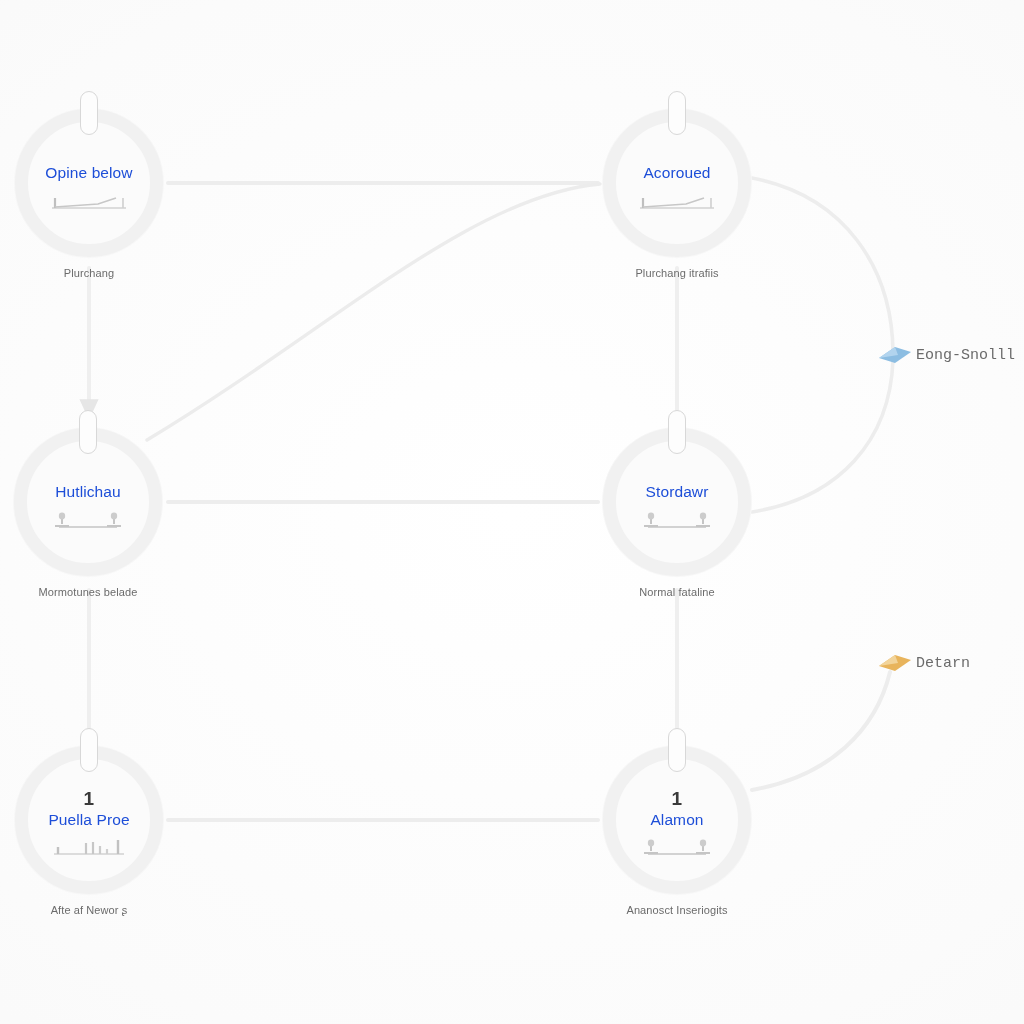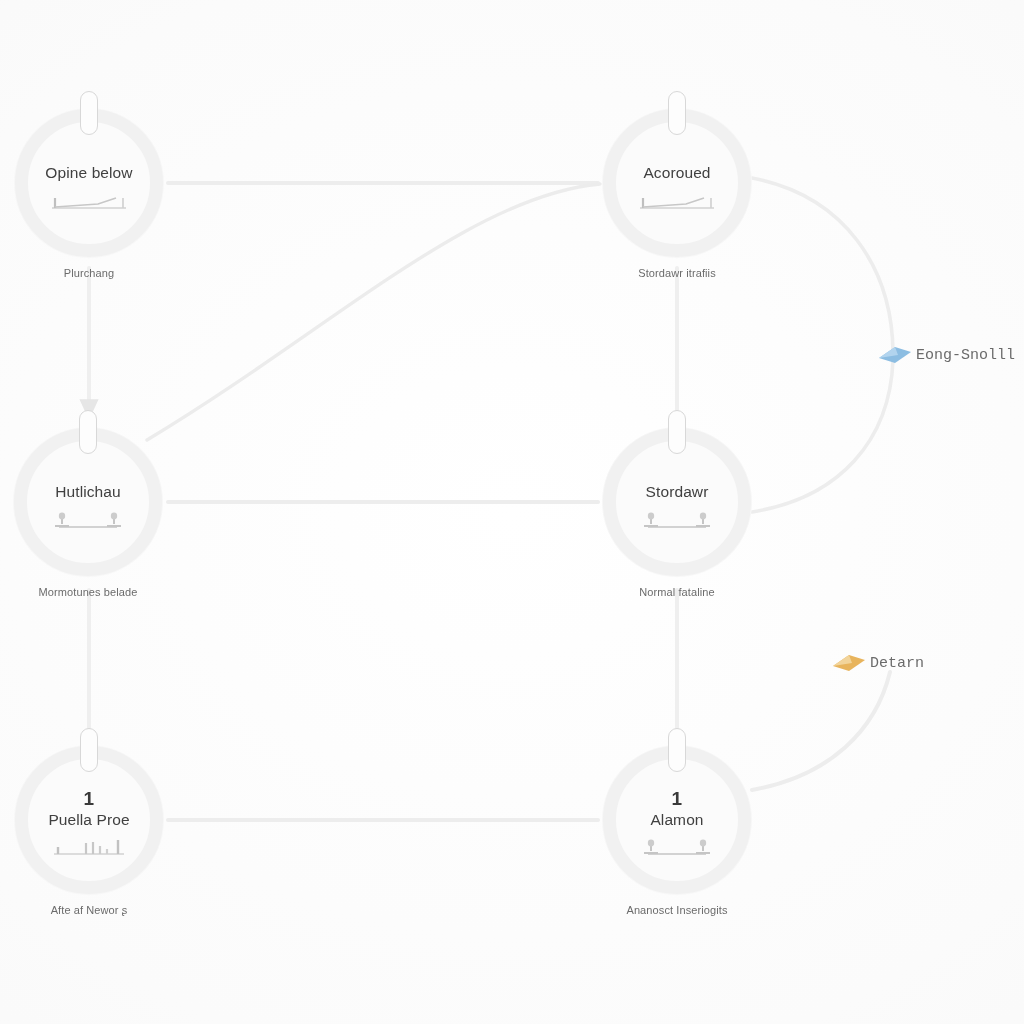--- a/index.html
+++ b/index.html
@@ -45,21 +45,21 @@
     position:absolute;inset:0;
     display:flex;flex-direction:column;
     align-items:center;justify-content:center;
     padding-top:6px;box-sizing:border-box;
   }
   .node-count{
     font-size:19px;font-weight:bold;color:#3a3a3a;
     line-height:1;margin-bottom:3px;letter-spacing:.2px;
   }
   .node-label{
-    font-size:15.5px;color:#404040;line-height:1.1;
+    font-size:15.5px;color:#1d4ed8;line-height:1.1;
     text-align:center;white-space:nowrap;letter-spacing:.1px;
   }
   .node-glyph{margin-top:9px;height:20px;display:block;opacity:.62;}
   .node-caption{
     position:absolute;
     left:50%;top:158px;transform:translateX(-50%);
     font-size:11px;color:#6b6b6b;white-space:nowrap;letter-spacing:.1px;
   }
 
   .marker{position:absolute;margin-left:-15px;margin-top:-11px;font-family:Liberation Mono, monospace;}
@@ -121,21 +121,21 @@
   <div class="node-inner">
     <div class="node-count"></div>
     <div class="node-label">Acoroued</div>
     <svg class="node-glyph" width="78" height="20" viewBox="0 0 78 20">
       <path d="M2,17 L76,17" stroke="#b9b9b9" stroke-width="1.6"></path>
       <path d="M5,7 L5,17" stroke="#9c9c9c" stroke-width="2.2"></path>
       <path d="M73,7 L73,17" stroke="#b5b5b5" stroke-width="1.6"></path>
       <path d="M5,16 L48,13 L66,7" stroke="#a8a8a8" stroke-width="1.6" fill="none"></path>
     </svg>
   </div>
-  <div class="node-caption">Stordawr itrafiis</div>
+  <div class="node-caption">Plurchang itrafiis</div>
 </div>
 
 <div class="node" style="left:88px;top:502px;">
   <div class="ring"></div>
   <div class="pill"></div>
   <div class="node-inner">
     <div class="node-count"></div>
     <div class="node-label">Hutlichau</div>
     <svg class="node-glyph" width="78" height="20" viewBox="0 0 78 20">
       <path d="M10,17 L68,17" stroke="#b9b9b9" stroke-width="2"></path>
@@ -202,19 +202,19 @@
 </div>
 
 <div class="marker" style="left:893px;top:355px;">
   <svg class="marker-shape" width="34" height="22" viewBox="0 0 34 22">
     <path d="M1,14 L17,3 L33,8 L17,19 Z" fill="#8cbde2"></path>
     <path d="M1,14 L17,3 L20,11 Z" fill="#b2d4ee"></path>
   </svg>
   <span class="marker-label">Eong-Snolll</span>
 </div>
 
-<div class="marker" style="left:847px;top:663px;">
+<div class="marker" style="left:893px;top:663px;">
   <svg class="marker-shape" width="34" height="22" viewBox="0 0 34 22">
     <path d="M1,14 L17,3 L33,8 L17,19 Z" fill="#e8b45c"></path>
     <path d="M1,14 L17,3 L20,11 Z" fill="#f2d49a"></path>
   </svg>
   <span class="marker-label">Detarn</span>
 </div>
 
 </body></html>

